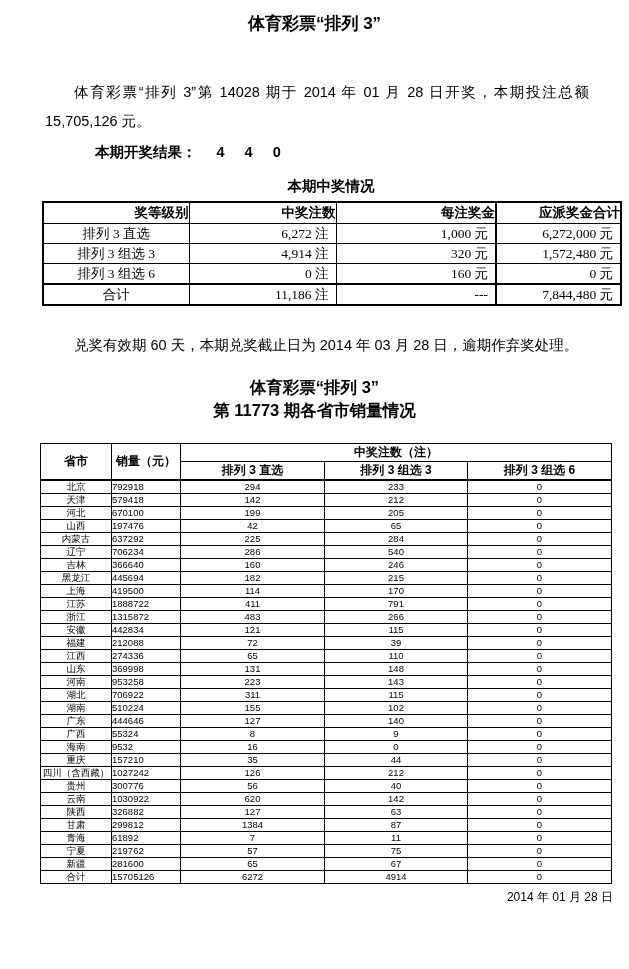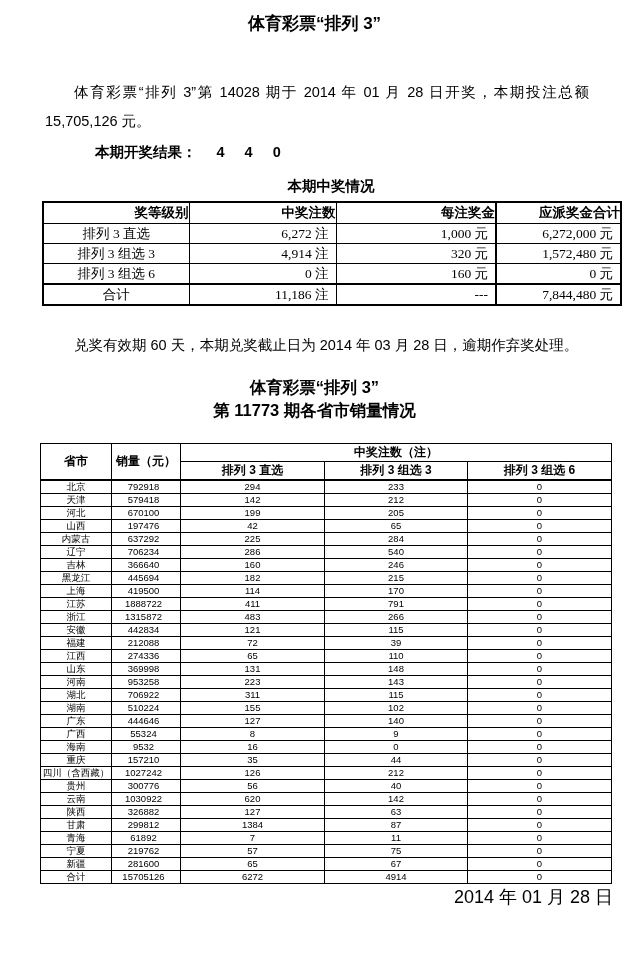--- a/index.html
+++ b/index.html
@@ -98,26 +98,26 @@
     text-align: center;
   }
   #sales-table th {
     height: 17px;
     font-weight: bold;
     font-size: 12px;
   }
   #sales-table thead th { border-bottom-width: 2px; }
   #sales-table thead tr:first-child th.grp { border-bottom-width: 1px; }
   #sales-table td { height: 12px; line-height: 12px; }
-  #sales-table td.c-sales { text-align: center; padding-right: 5px; }
+  #sales-table td.c-sales { text-align: left; padding-right: 5px; }
 
   .footer-date {
     margin: 5px 16px 0 0;
     text-align: right;
-    font-size: 18px;
+    font-size: 12px;
     height: 17px;
     line-height: 17px;
   }
 </style>
 </head>
 <body>
 
 <div class="doc">
 
   <div class="main-title">

